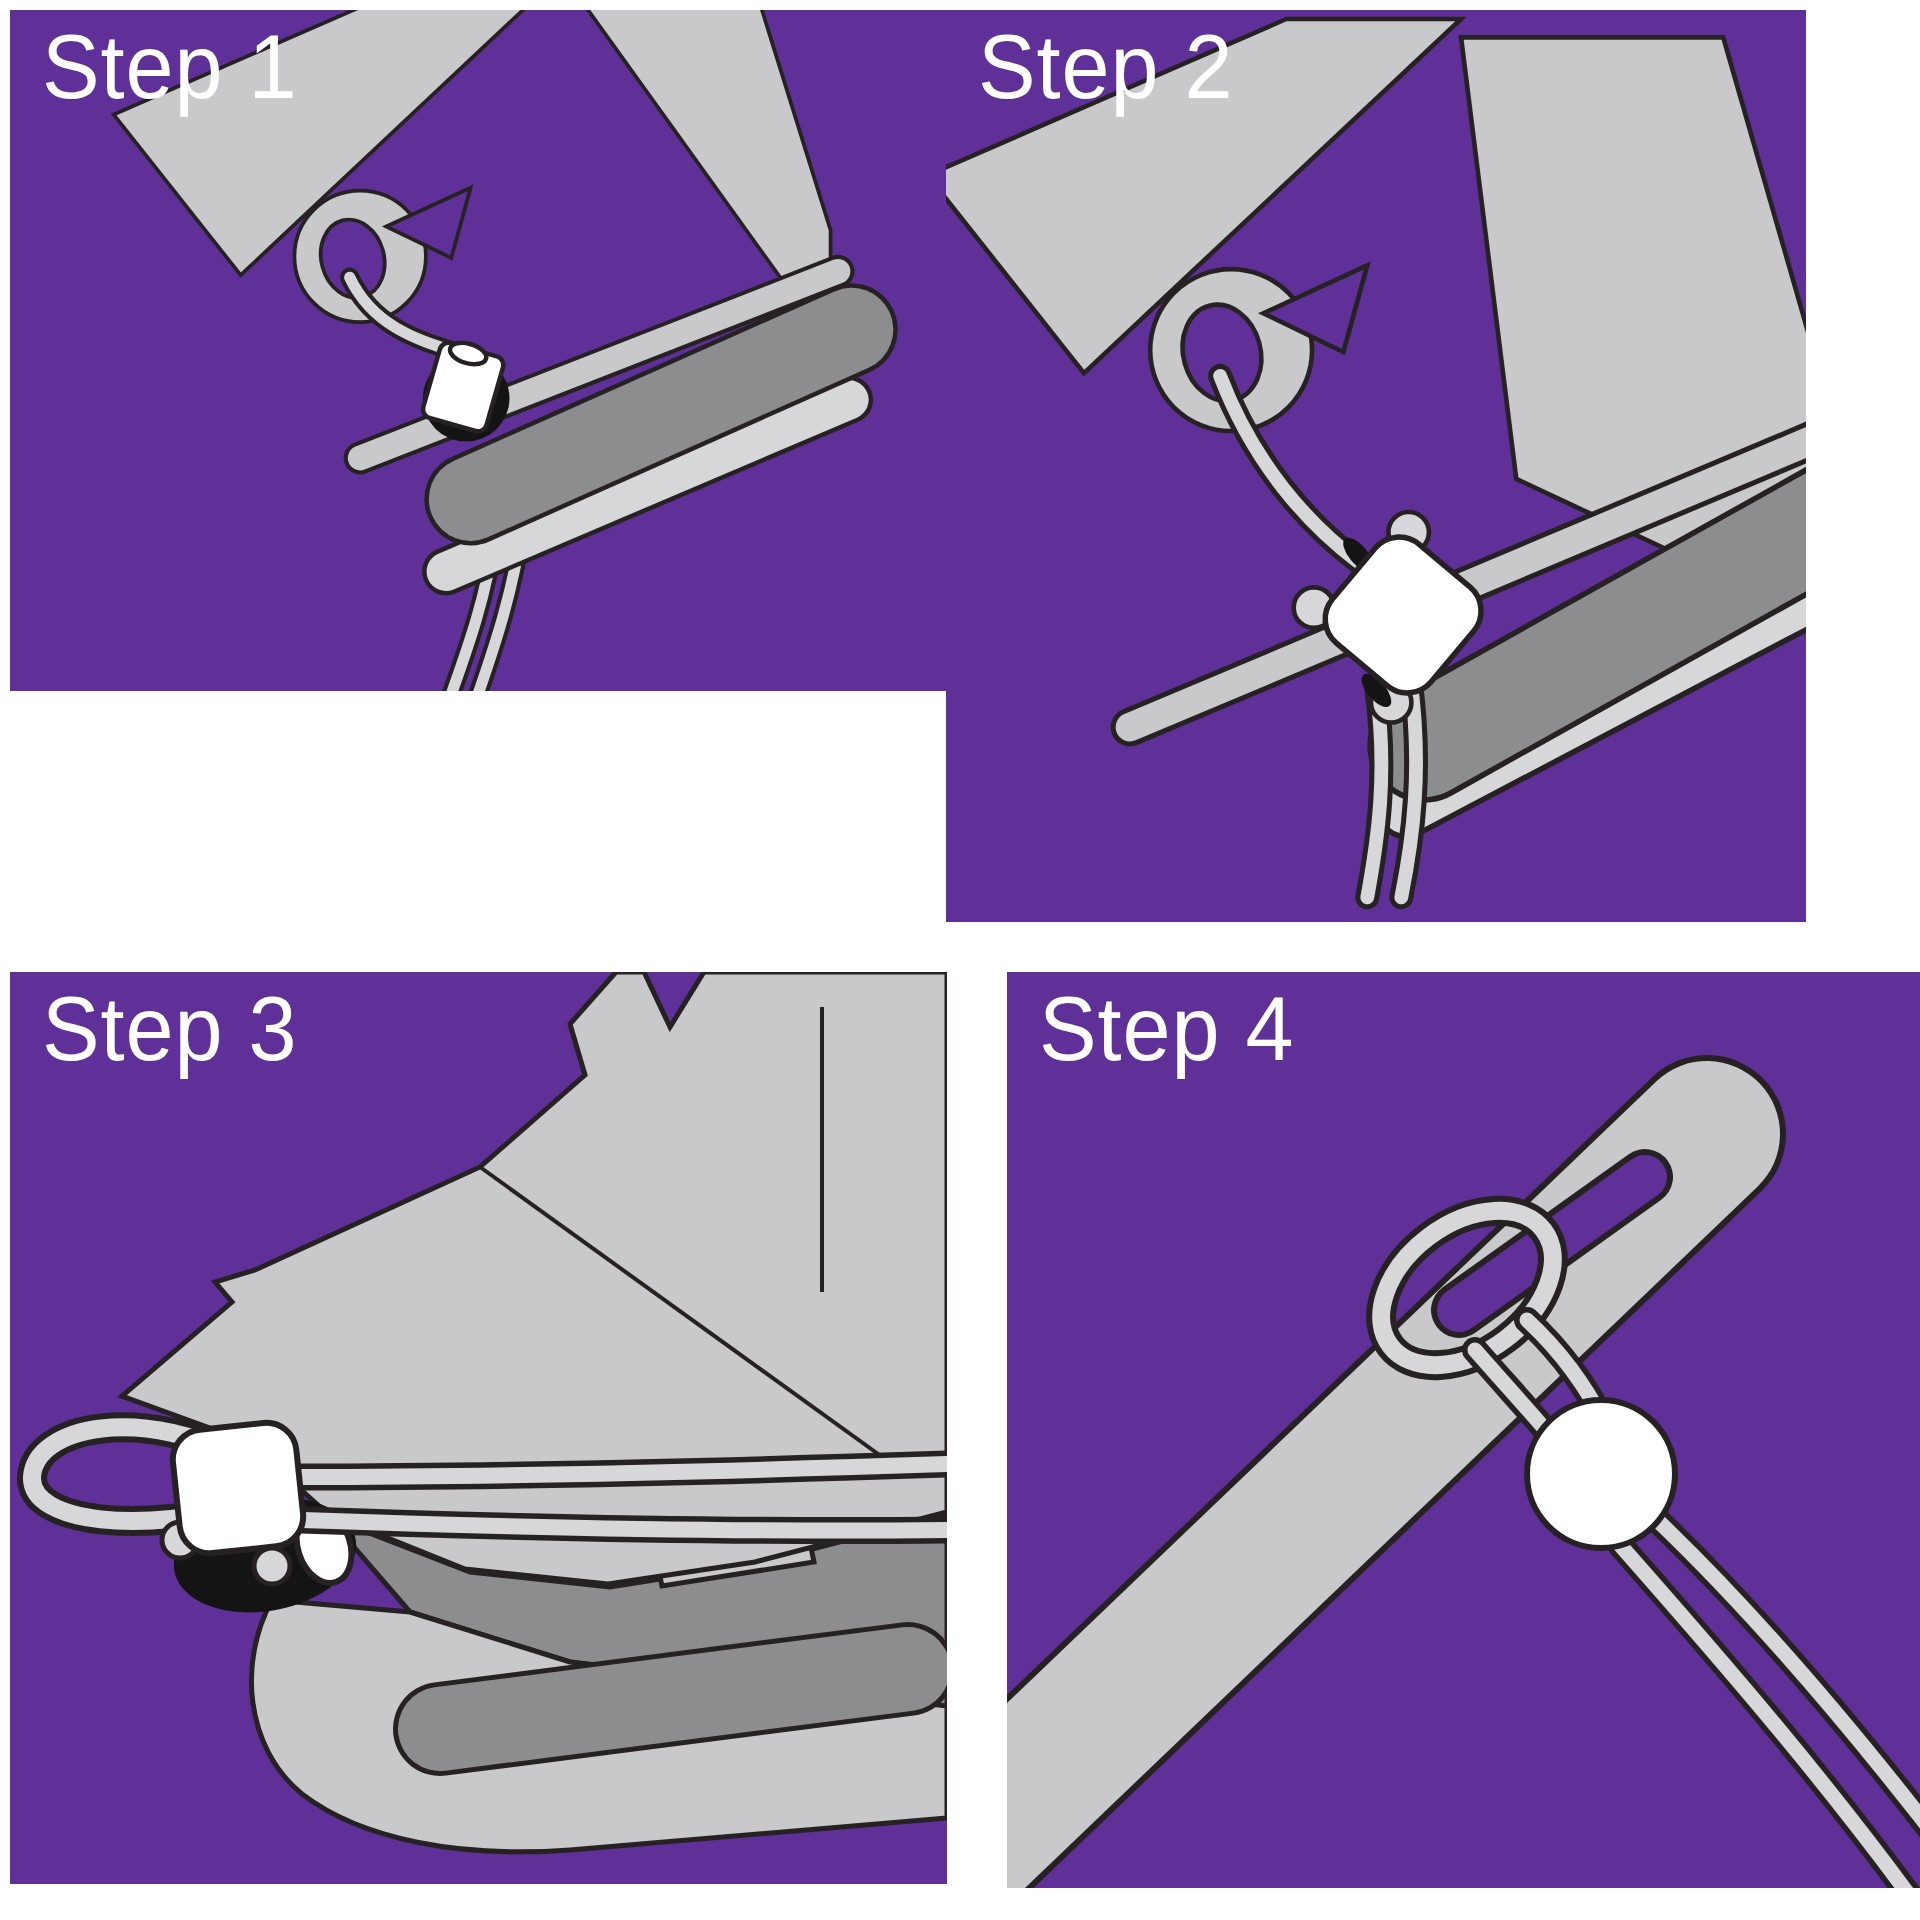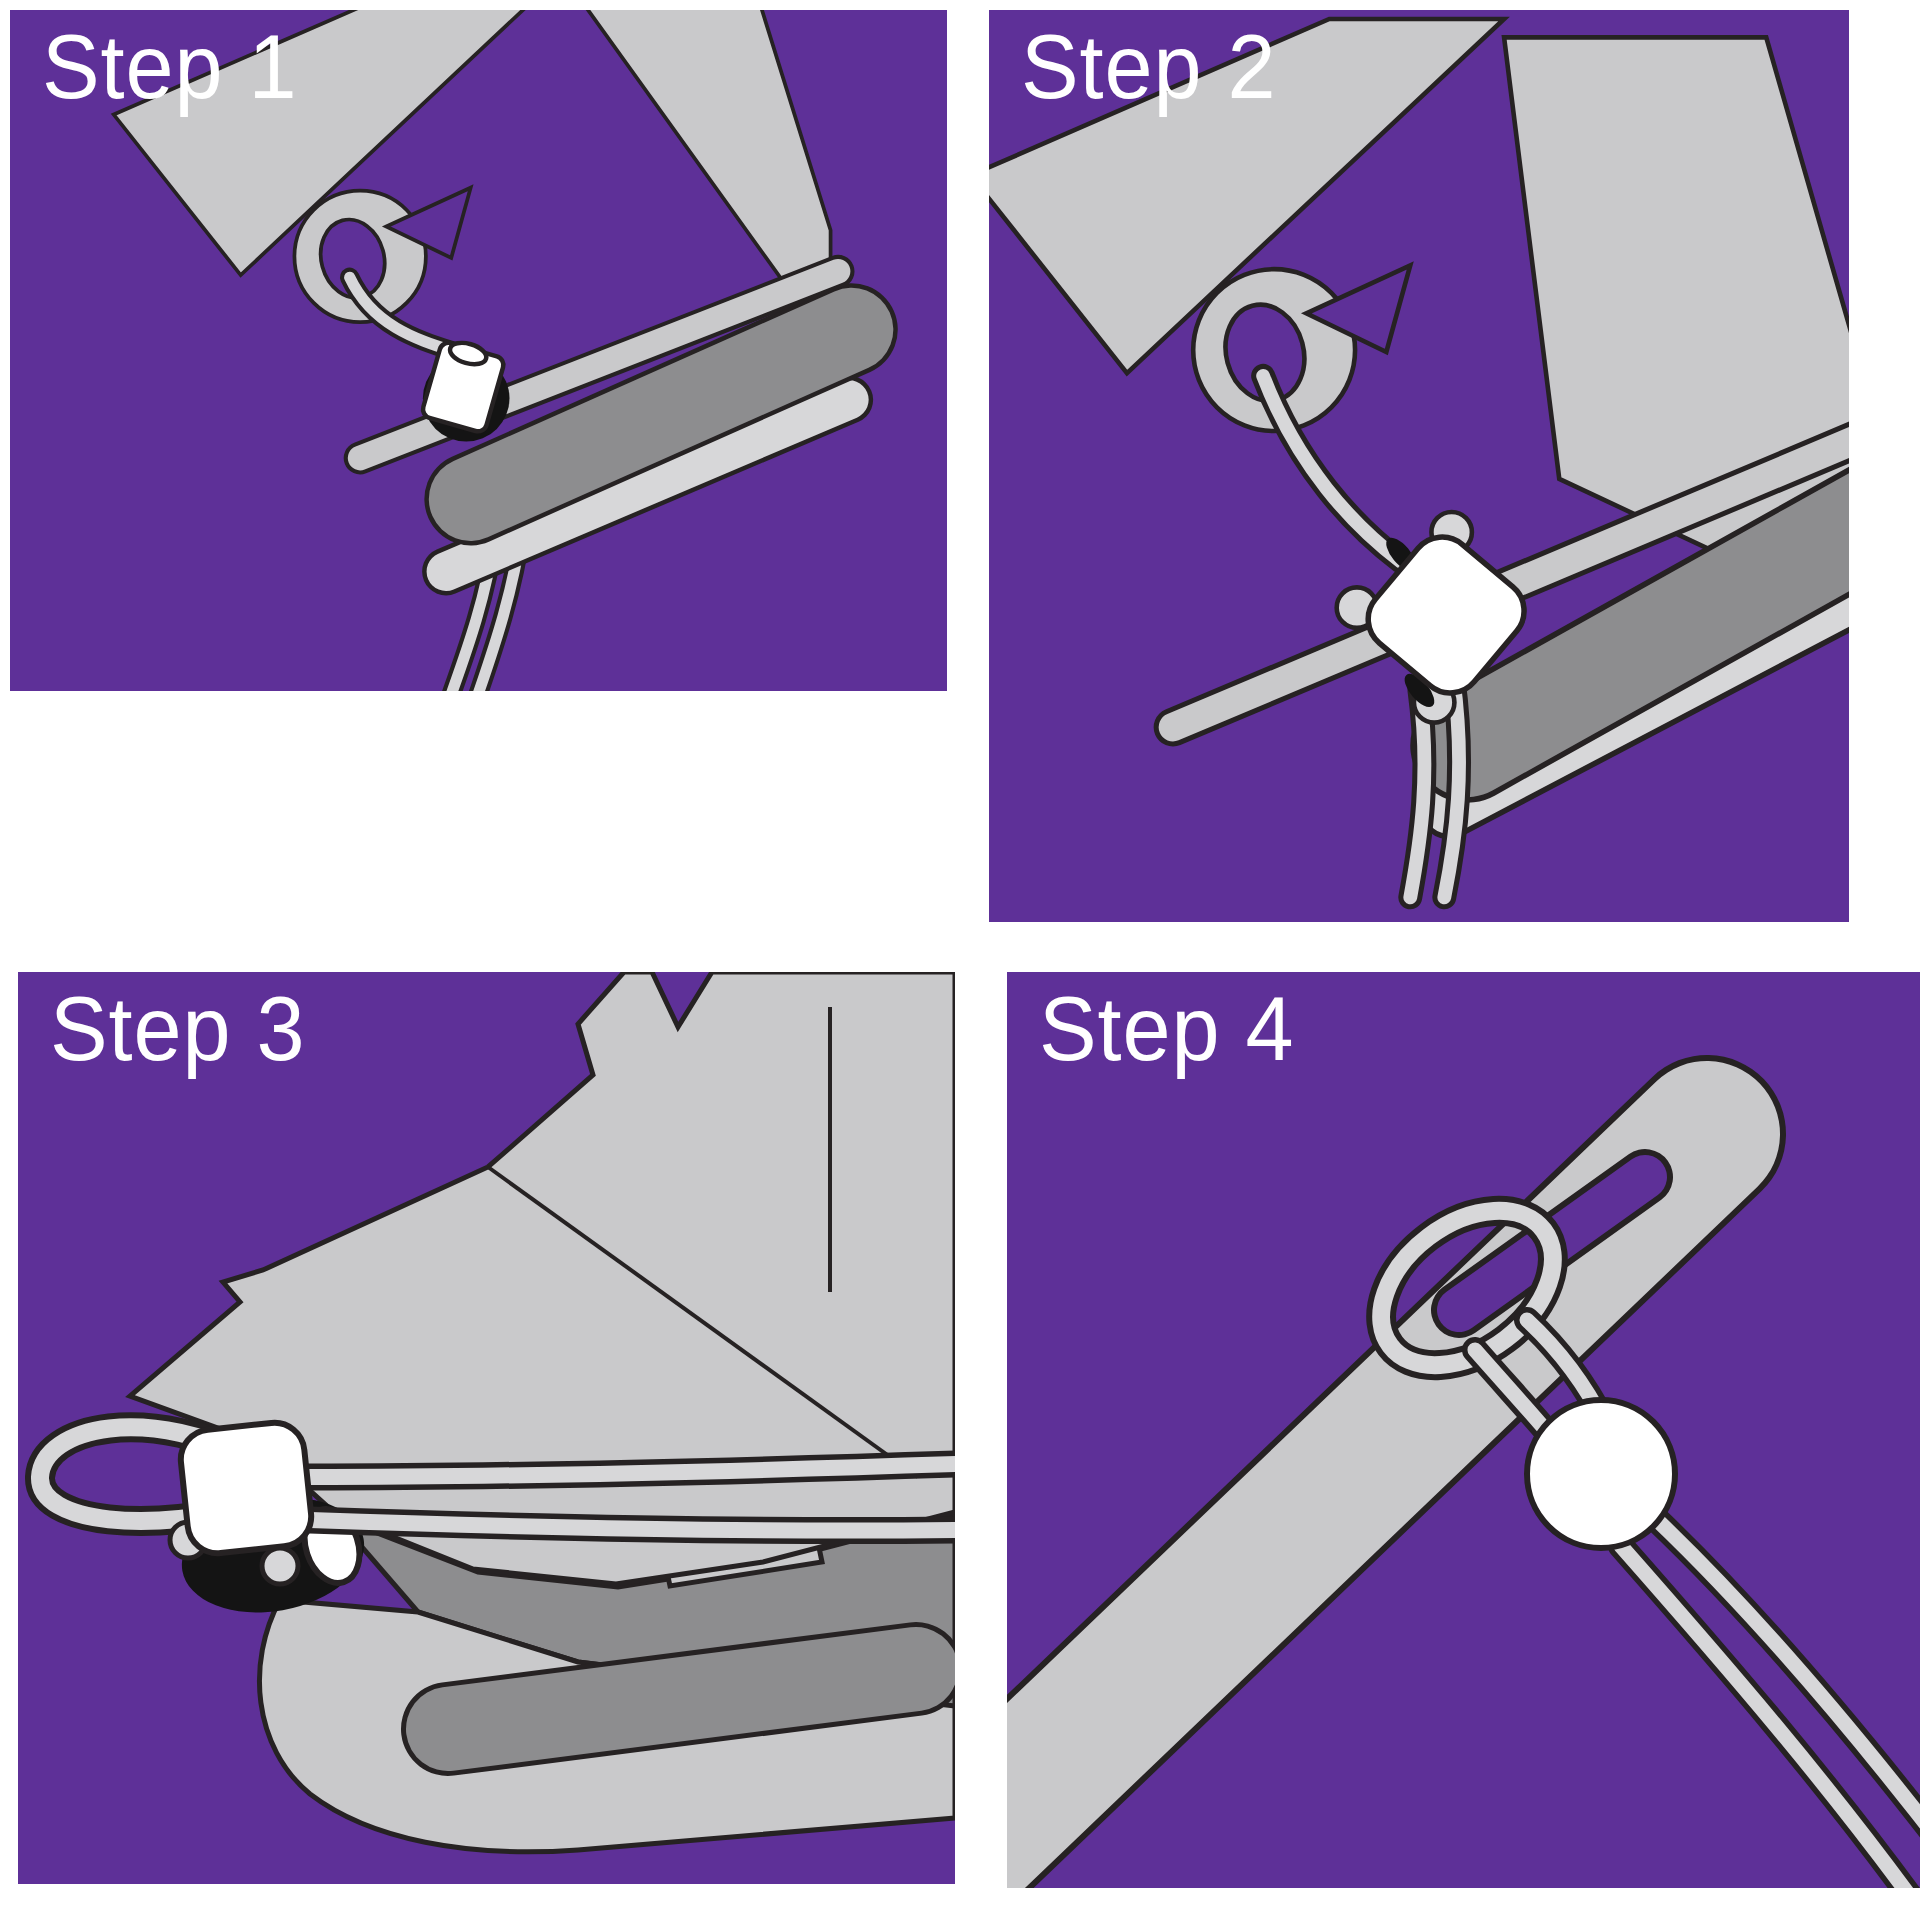--- a/index.html
+++ b/index.html
@@ -6,22 +6,22 @@
     --purple:#5e3098; --light_gray:#c9c9cb; --cord_gray:#d7d7d9;
     --mid_gray:#8d8d8f; --outline:#262223; --bead_white:#ffffff;
     --gutter_white:#ffffff; --label_color:#ffffff; --hole_black:#141414;
   }
   *{margin:0;padding:0;box-sizing:border-box}
   html,body{width:1920px;height:1920px;background:var(--gutter_white);overflow:hidden}
   body{font-family:"Liberation Sans",sans-serif}
   .sheet{position:absolute;left:0;top:0;width:1920px;height:1920px;background:var(--gutter_white)}
   .panel{position:absolute;background:var(--purple);overflow:hidden}
   #panel-1{left:10px;top:10px;width:937px;height:681px}
-  #panel-2{left:989px;top:10px;width:860px;height:912px}
-  #panel-3{left:18px;top:972px;width:937px;height:912px}
+  #panel-2{left:946px;top:10px;width:860px;height:912px}
+  #panel-3{left:10px;top:972px;width:937px;height:912px}
   #panel-4{left:1007px;top:972px;width:935px;height:916px}
   .panel svg{position:absolute;left:0;top:0;width:100%;height:100%;display:block}
   .step-label{
     position:absolute;left:32px;top:8px;z-index:5;
     color:var(--label_color);font-size:90px;font-weight:400;
     letter-spacing:1px;line-height:1.1;transform:scaleX(.96);transform-origin:left top;
   }
   
   .f-lg{fill:var(--light_gray);stroke:var(--outline);stroke-width:5}
   .f-cg{fill:var(--cord_gray);stroke:var(--outline);stroke-width:5}

